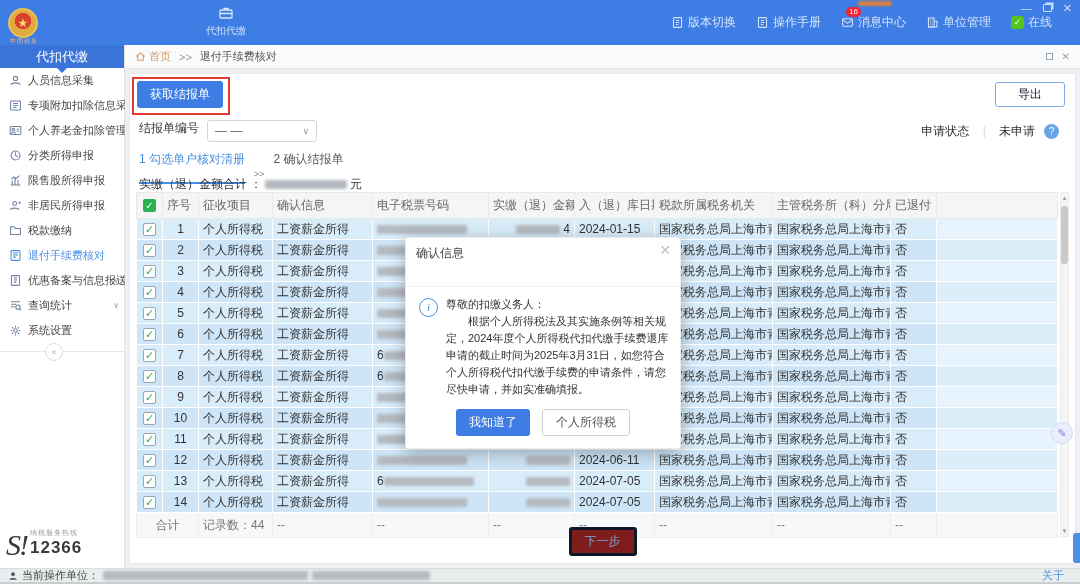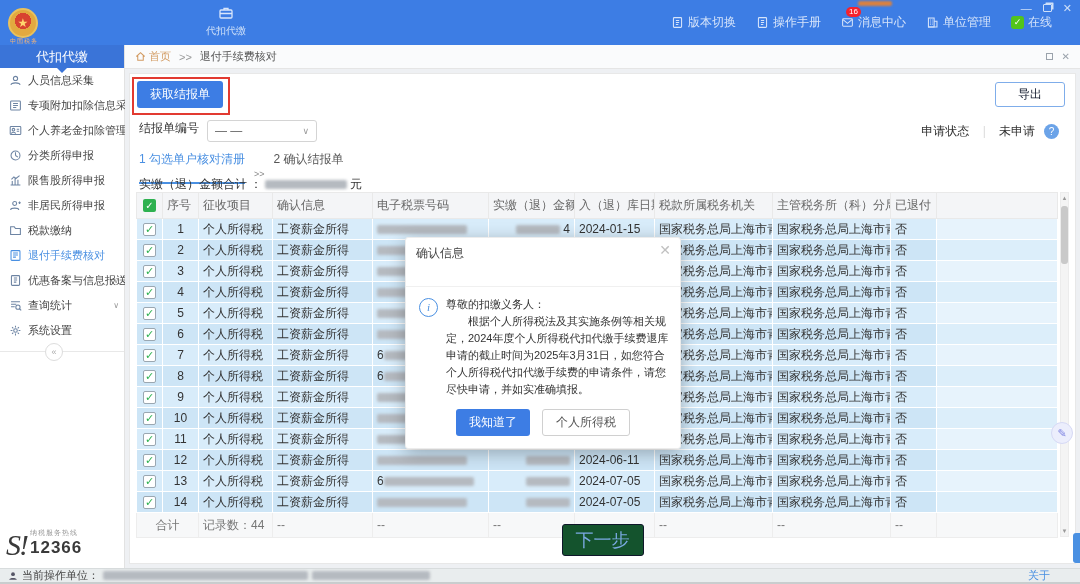--- a/index.html
+++ b/index.html
@@ -83,41 +83,41 @@
   tr.t-foot td{background:#f7f8f9;color:#777;border:1px solid #ededed;height:25px}
   .cb-head{width:13px;height:13px;border-radius:2px;background:#2eb150;color:#fff;font-size:10px;line-height:13px;text-align:center;margin:0 auto;cursor:pointer}
   .cb-row{width:13px;height:13px;border-radius:2px;background:#fff;border:1px solid #9aa7b1;color:#2eb150;font-size:11px;line-height:11px;text-align:center;font-weight:bold;margin:0 auto;cursor:pointer}
   .blur{display:inline-block;height:9px;border-radius:2px;background:#b5bac0;filter:blur(1.5px);vertical-align:middle}
 
   .vscroll{position:absolute;right:6px;top:118px;width:9px;height:345px;background:#f4f4f4;border:1px solid #ececec;font-size:6px;color:#999;text-align:center;cursor:pointer}
   .vs-thumb{position:absolute;left:0;right:0;top:13px;height:58px;background:#c9c9c9;border-radius:3px}
   .vs-up{position:absolute;top:1px;left:0;right:0;line-height:8px}
   .vs-down{position:absolute;bottom:1px;left:0;right:0;line-height:8px}
 
-  .btn-next{position:absolute;left:50%;transform:translateX(-50%);bottom:7px;background:#14532d;border:1px solid #0f172a;color:#7aa9e0;font-size:18px;padding:3px 13px;border-radius:3px;cursor:pointer}
+  .btn-next{position:absolute;left:50%;transform:translateX(-50%);bottom:7px;background:#7f1d1d;border:3px solid #0f172a;color:#7aa9e0;font-size:12px;padding:3px 13px;border-radius:3px;cursor:pointer}
 
   
   .dialog{position:absolute;left:405px;top:237px;width:276px;background:#fff;border-radius:3px;border:1px solid #ececec;box-shadow:0 4px 18px rgba(0,0,0,.28);z-index:60}
   .dlg-title{padding:7px 10px 24px;font-size:12px;color:#444;border-bottom:1px solid #f0f0f0;position:relative}
   .dlg-close{position:absolute;right:9px;top:4px;color:#c0c0c0;font-size:14px;cursor:pointer}
   .dlg-body{display:flex;padding:9px 10px 2px 13px;gap:8px}
   .info-icon{flex:none;width:19px;height:19px;border:1px solid #4a90e2;border-radius:50%;color:#4a90e2;text-align:center;line-height:17px;font-size:11px;font-style:italic;font-family:"Liberation Serif",serif;margin-top:2px}
   .dlg-text{font-size:11px;color:#333;line-height:1.55}
   .dlg-text .para{text-indent:2em}
   .dlg-buttons{display:flex;justify-content:center;gap:12px;padding:9px 0 12px}
   .dlg-ok{background:#3d7de4;color:#fff;border:none;border-radius:3px;font-size:12px;padding:4px 13px;cursor:pointer}
   .dlg-cancel{background:#fff;border:1px solid #d0d0d0;color:#555;border-radius:3px;font-size:12px;padding:4px 13px;cursor:pointer}
 
   .float-widget{position:absolute;right:7px;top:377px;width:22px;height:22px;border-radius:50%;background:#eceefc;border:1px solid #d6d9f5;color:#8187e2;text-align:center;line-height:20px;font-size:11px;z-index:40;cursor:pointer}
   .float-tab{position:absolute;right:0;top:488px;width:7px;height:30px;background:#4a90e2;border-radius:3px 0 0 3px;z-index:40;cursor:pointer}
 
   
   .statusbar{position:absolute;left:0;right:0;bottom:0;height:16px;background:#e9edee;border-top:1px solid #d8dcdd;border-bottom:2px solid #c9cdce;display:flex;align-items:center;font-size:11px;color:#444;padding:0 8px;gap:4px}
   .sb-ico{color:#556;display:flex}
-  .about{margin-left:auto;color:#4a90e2;cursor:pointer;margin-right:22px}
+  .about{margin-left:auto;color:#4a90e2;cursor:pointer;margin-right:8px}
 </style>
 </head>
 <body>
 
 <div class="app">
 
   <div class="titlebar">
     <div class="emblem">
       <div class="ring">★</div>
       <div class="etxt">中国税务</div>

